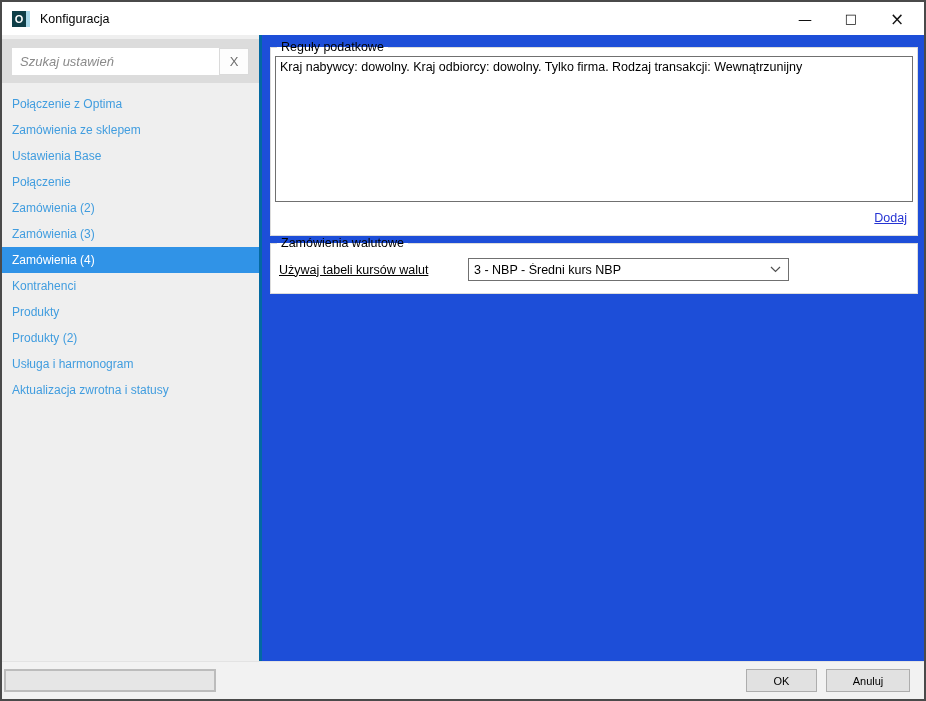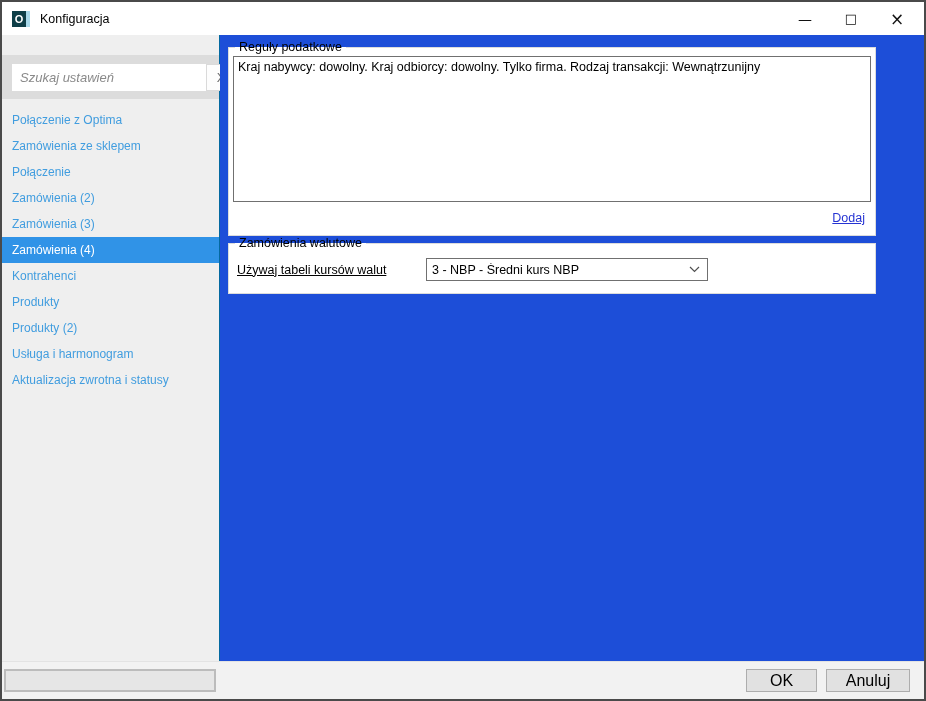--- a/index.html
+++ b/index.html
@@ -33,22 +33,22 @@
   .win-btn {
     width: 46px; height: 100%; background: transparent; border: none;
     font-size: 14px; color: #111; display: flex; align-items: center; justify-content: center;
     font-family: "DejaVu Sans", sans-serif; cursor: default;
   }
   .win-btn.maxi { font-size: 13px; }
   .win-btn.close { font-size: 17px; }
   
   .body-row { flex: 1 1 auto; display: flex; min-height: 0; }
   .sidebar {
-    width: 218px; flex: 0 0 auto; background: #efefef;
-    border-right: 1px solid #0369a1; padding-top: 20px;
+    width: 260px; flex: 0 0 auto; background: #efefef;
+    border-right: 3px solid #0369a1; padding-top: 4px;
   }
   .search-band {
     background: #dcdcdc; height: 44px; margin: 0;
     display: flex; align-items: center; padding: 0 10px;
   }
   .search-row {
     background: #ffffff; height: 27px; flex: 1; display: flex; align-items: center;
   }
   .search-input {
     border: none; outline: none; flex: 1; height: 100%;
@@ -86,39 +86,39 @@
   .listbox .rule-line { line-height: 17px; white-space: nowrap; }
   .group-footer { display: flex; justify-content: flex-end; padding: 9px 6px 4px 0; }
   .add-link { font-size: 12.5px; color: #2533d3; text-decoration: underline; cursor: default; }
   .group2 { margin-top: 10px; }
   .field-row { display: flex; align-items: center; padding: 6px 0 6px 4px; }
   .field-label {
     font-size: 12.5px; color: #000; text-decoration: underline;
     width: 189px; flex: 0 0 auto; cursor: default;
   }
   .combobox {
-    width: 282px; height: 23px; border: 1px solid #707070; background: #ffffff;
+    width: 321px; height: 23px; border: 1px solid #707070; background: #ffffff;
     display: flex; align-items: center; padding-left: 5px; font-size: 12.5px; color: #000;
     cursor: default;
   }
   .combobox .combo-text { flex: 1; white-space: nowrap; overflow: hidden; }
   .combo-arrow { width: 26px; display: flex; align-items: center; justify-content: center; }
   
   .footer {
     height: 38px; flex: 0 0 auto; background: #f2f2f2;
     border-top: 1px solid #e3e3e3;
     display: flex; align-items: center; padding: 0 14px 0 2px;
   }
   .progress-placeholder {
     width: 212px; height: 23px; background: #e6e6e6;
     border: 2px solid #bcbcbc; margin-right: auto;
   }
   .btn {
     width: 71px; height: 23px; background: #e1e1e1; border: 1px solid #adadad;
-    font-family: "Liberation Sans", sans-serif; font-size: 16px; color: #000;
+    font-family: "Liberation Sans", sans-serif; font-size: 11px; color: #000;
     display: flex; align-items: center; justify-content: center; cursor: default;
   }
   .btn + .btn { margin-left: 9px; }
   .btn.ok { width: 71px; }
   .btn.cancel { width: 84px; }
 </style>
 </head>
 <body>
 
 <div class="window">
@@ -141,20 +141,21 @@
     <div class="sidebar">
       <div class="search-band">
         <div class="search-row">
           <input class="search-input" type="text" placeholder="Szukaj ustawień" style="">
           <div class="search-clear">X</div>
         </div>
       </div>
       <div class="nav">
         <div class="nav-item">Połączenie z Optima</div>
         <div class="nav-item">Zamówienia ze sklepem</div>
+        <div class="nav-item">Ustawienia Base</div>
         <div class="nav-item">Połączenie</div>
         <div class="nav-item">Zamówienia (2)</div>
         <div class="nav-item">Zamówienia (3)</div>
         <div class="nav-item selected">Zamówienia (4)</div>
         <div class="nav-item">Kontrahenci</div>
         <div class="nav-item">Produkty</div>
         <div class="nav-item">Produkty (2)</div>
         <div class="nav-item">Usługa i harmonogram</div>
         <div class="nav-item">Aktualizacja zwrotna i statusy</div>
       </div>

